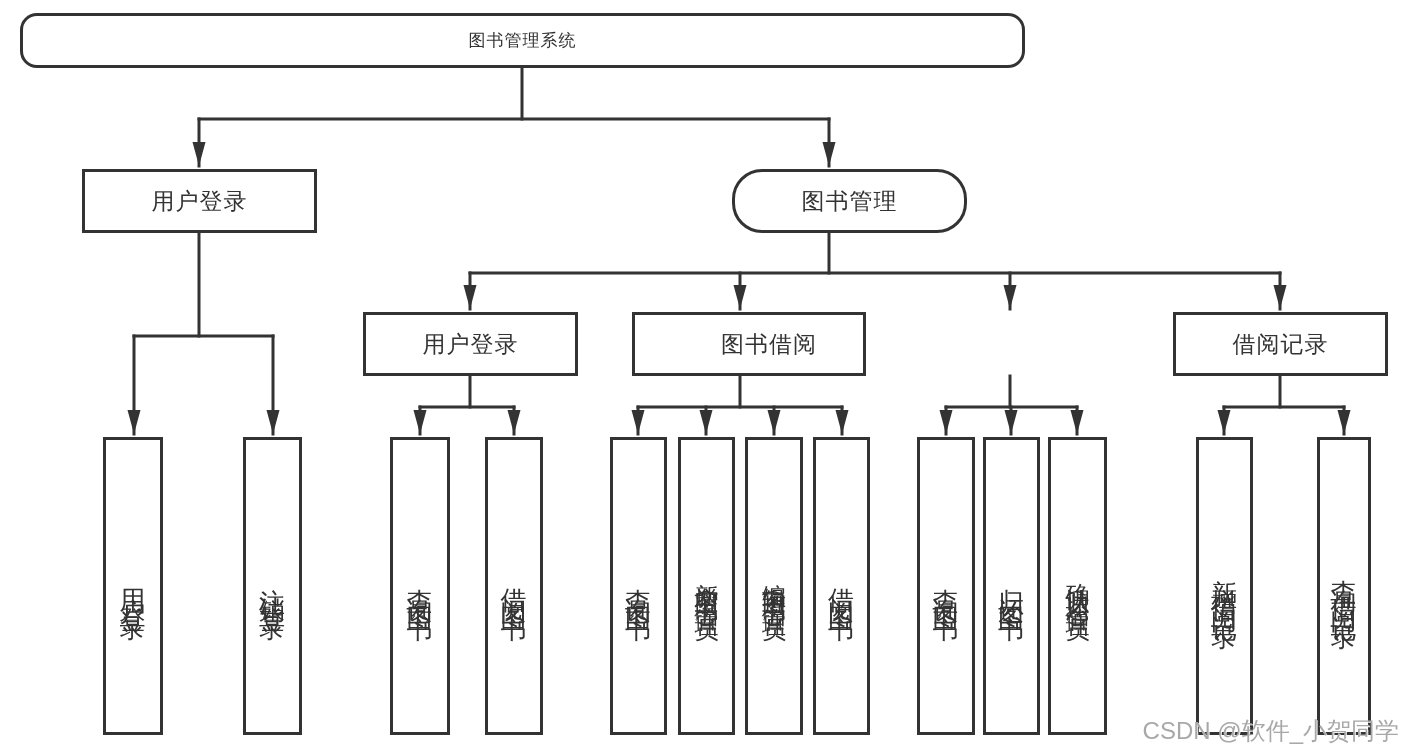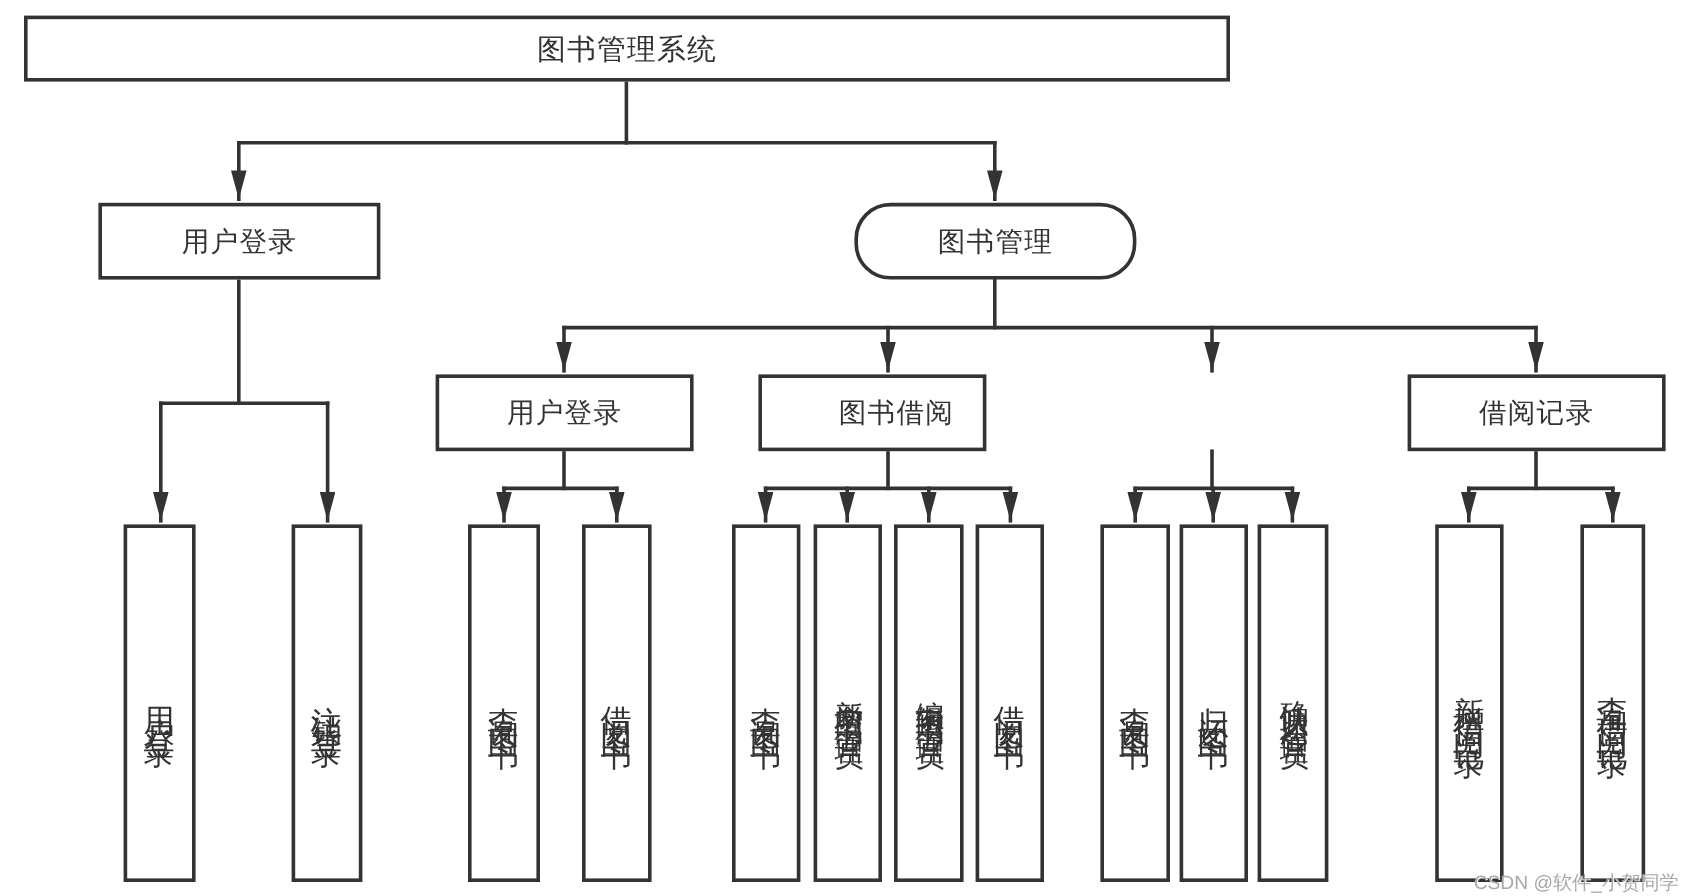--- a/index.html
+++ b/index.html
@@ -42,40 +42,40 @@
     display: flex;
     align-items: center;
     justify-content: center;
     z-index: 2;
   }
   .hnode {
     font-size: 23px;
     letter-spacing: 1px;
     white-space: nowrap;
   }
-  .root-node { font-size: 24px; }
+  .root-node { font-size: 17px; border-radius: 17px; }
   .leaf {
     top: 437px;
     height: 298px;
     writing-mode: vertical-rl;
     text-orientation: mixed;
     font-size: 26px;
     letter-spacing: 9px;
     line-height: 1;
   }
   .leaf.dense {
     font-size: 24px;
     letter-spacing: 5px;
   }
 
   .watermark {
     position: absolute;
     right: 6px;
     bottom: 0px;
-    font-size: 16px;
+    font-size: 24px;
     color: var(--watermark);
     text-shadow: 1px 1px 0 rgba(255,255,255,0.9);
     z-index: 3;
     white-space: nowrap;
   }
 </style>
 </head>
 <body>
 
 <div class="canvas">
@@ -138,24 +138,24 @@
       <line x1="1280" y1="376" x2="1280" y2="407"></line>
       <line x1="1224" y1="407" x2="1344" y2="407"></line>
       <line class="a" x1="1224" y1="407" x2="1224" y2="434"></line>
       <line class="a" x1="1344" y1="407" x2="1344" y2="434"></line>
     </g>
   </svg>
 
   <div class="node hnode root-node" style="left:20px; top:13px; width:1005px; height:55px;">图书管理系统</div>
 
   <div class="node hnode" style="left:82px; top:169px; width:235px; height:64px;">用户登录</div>
-  <div class="node hnode" style="left:712px; top:169px; width:235px; height:64px;border-radius:30px;">图书管理</div>
+  <div class="node hnode" style="left:732px; top:169px; width:235px; height:64px;border-radius:30px;">图书管理</div>
 
   <div class="node hnode" style="left:363px; top:312px; width:215px; height:64px;">用户登录</div>
-  <div class="node hnode" style="left:632px; top:312px; width:190px; height:64px;padding-left:40px;">图书借阅</div>
+  <div class="node hnode" style="left:632px; top:312px; width:234px; height:64px;padding-left:40px;">图书借阅</div>
   <div class="node hnode" style="left:1173px; top:312px; width:215px; height:64px;">借阅记录</div>
 
   <div class="node leaf" style="left:103px; width:60px;">用户登录</div>
   <div class="node leaf" style="left:243px; width:59px;">注销登录</div>
 
   <div class="node leaf" style="left:390px; width:60px;">查询图书</div>
   <div class="node leaf" style="left:485px; width:58px;">借阅图书</div>
 
   <div class="node leaf" style="left:610px; width:57px;">查询图书</div>
   <div class="node leaf dense" style="left:678px; width:57px;">新增图书（管理员）</div>

